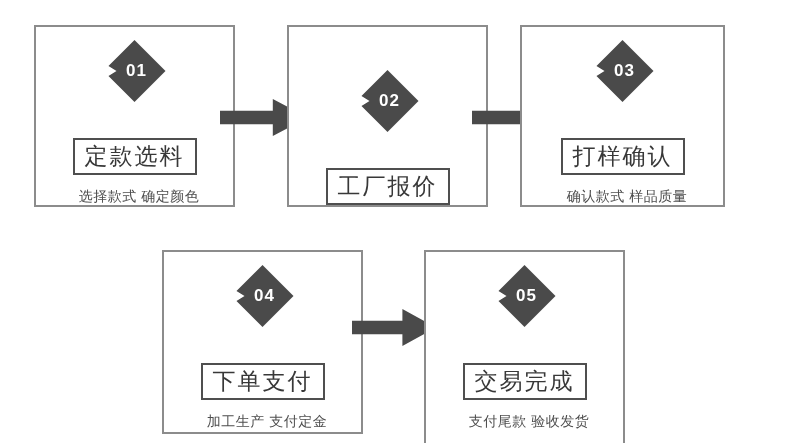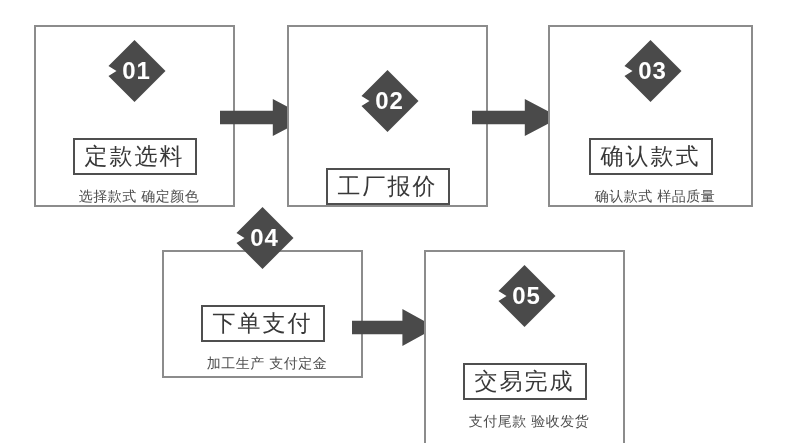--- a/index.html
+++ b/index.html
@@ -8,33 +8,33 @@
     position:relative;width:790px;height:443px;background:#ffffff;
     font-family:"Liberation Sans", sans-serif;overflow:hidden;
   }
   .step{
     position:absolute;background:#ffffff;
     border:2px solid var(--box-border,#8c8c8c);
     display:flex;flex-direction:column;align-items:center;
   }
   .s1{left:34px;top:25px;width:201px;height:182px;}
   .s2{left:287px;top:25px;width:201px;height:182px;justify-content:flex-end;}
-  .s3{left:548px;top:25px;width:205px;height:182px;}
-  .s4{left:162px;top:250px;width:201px;height:128px;justify-content:flex-end;}
+  .s3{left:520px;top:25px;width:205px;height:182px;}
+  .s4{left:162px;top:250px;width:201px;height:184px;}
   .s5{left:424px;top:250px;width:201px;height:210px;}
 
   .diamond{
     width:62px;height:62px;margin-top:13px;flex:0 0 auto;
     background:var(--badge,#4a4a4a);
     clip-path:polygon(50% 0%,100% 50%,50% 100%,8% 58%,21% 50%,8% 42%);
     display:flex;align-items:center;justify-content:center;
   }
   .num{
     color:var(--badge-text,#ffffff);
-    font-size:24px;font-weight:bold;letter-spacing:1px;
+    font-size:17px;font-weight:bold;letter-spacing:1px;
     transform:translateX(2px);
   }
   .tbox{
     margin-top:36px;
     border:2px solid var(--title-border,#4f4f4f);
     padding:3px 10px;
     font-size:23px;line-height:27px;
     color:var(--title-text,#383838);
     letter-spacing:2px;white-space:nowrap;
   }
@@ -79,21 +79,21 @@
     </div>
   </div>
 
   <div class="arrow a2"></div>
 
   <div class="step s3">
     <div class="diamond">
       <span class="num">03</span>
     </div>
     <div class="tbox">
-      <span>确认款式</span>
+      <span>打样确认</span>
     </div>
     <div class="sub">确认款式 样品质量</div>
   </div>
 
   <div class="step s4">
     <div class="diamond">
       <span class="num">04</span>
     </div>
     <div class="tbox">
       <span>下单支付</span>

